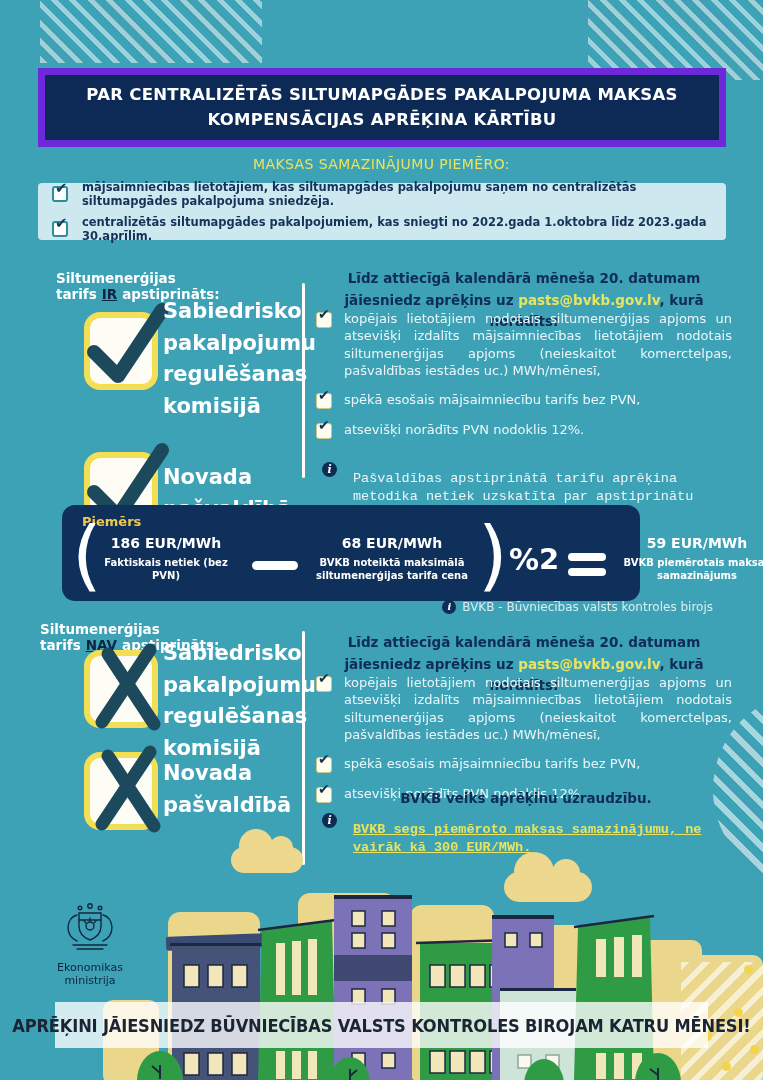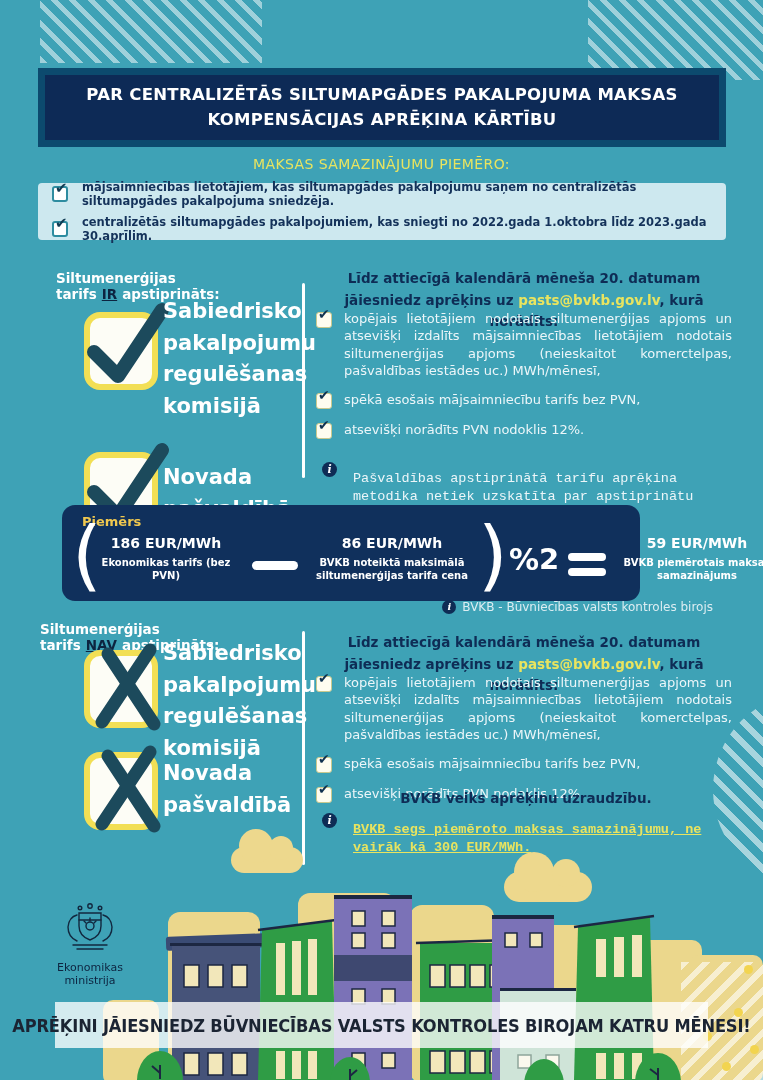--- a/index.html
+++ b/index.html
@@ -20,21 +20,21 @@
   .dot{width:9px;height:9px;border-radius:50%;background:#F2D44F;}
   .cloud{background:#EDD88D;border-radius:18px;}
   .cloud:before,.cloud:after{content:"";position:absolute;background:#EDD88D;border-radius:50%;}
   .cloud1{left:231px;top:847px;width:72px;height:26px;}
   .cloud1:before{width:34px;height:34px;left:8px;top:-18px;}
   .cloud1:after{width:24px;height:24px;right:10px;top:-11px;}
   .cloud2{left:504px;top:872px;width:88px;height:30px;}
   .cloud2:before{width:40px;height:40px;left:10px;top:-20px;}
   .cloud2:after{width:28px;height:28px;right:12px;top:-13px;}
   
-  .title-frame{left:38px;top:68px;width:688px;height:79px;background:#0c4a6e;}
+  .title-frame{left:38px;top:68px;width:688px;height:79px;background:#6d28d9;}
   .title-inner{position:absolute;left:7px;top:7px;right:7px;bottom:7px;background:#0D2A56;
     display:flex;align-items:center;justify-content:center;}
   .title-inner h1{margin:0;padding:0 28px;color:#fff;font-size:16.5px;font-weight:bold;
     text-align:center;line-height:1.5;letter-spacing:.3px;}
   .yellow-heading{left:0;top:156px;width:100%;text-align:center;color:#E9E45F;
     font-weight:400;font-size:14px;letter-spacing:.4px;}
   
   .panel{left:38px;top:183px;width:688px;height:57px;background:#CDE8EF;border-radius:4px;
     display:flex;flex-direction:column;justify-content:center;gap:7px;padding:0 14px;box-sizing:border-box;}
   .panel-row{display:flex;align-items:center;gap:14px;}
@@ -176,25 +176,25 @@
   <div class="abs info-row" style="left:322px;top:462px;width:404px;">
     <span class="info-icon">i</span>
     <p class="info-text">Pašvaldības apstiprinātā tarifu aprēķina metodika netiek uzskatīta par apstiprinātu tarifu.</p>
   </div>
 
   <div class="abs fx-box">
     <div class="fx-label">Piemērs</div>
     <div class="paren fx-open">(</div>
     <div class="term fx-t1">
       <div class="val">186 EUR/MWh</div>
-      <div class="cap">Ekonomikas tarifs (bez PVN)</div>
+      <div class="cap">Faktiskais netiek (bez PVN)</div>
     </div>
     <div class="fx-minus"></div>
     <div class="term fx-t2">
-      <div class="val">86 EUR/MWh</div>
+      <div class="val">68 EUR/MWh</div>
       <div class="cap">BVKB noteiktā maksimālā siltumenerģijas tarifa cena</div>
     </div>
     <div class="paren fx-close">)</div>
     <div class="fx-pct">%</div>
     <div class="fx-two">2</div>
     <div class="fx-eq">
         <i></i>
         <i></i>
       </div>
     <div class="term fx-t3">

